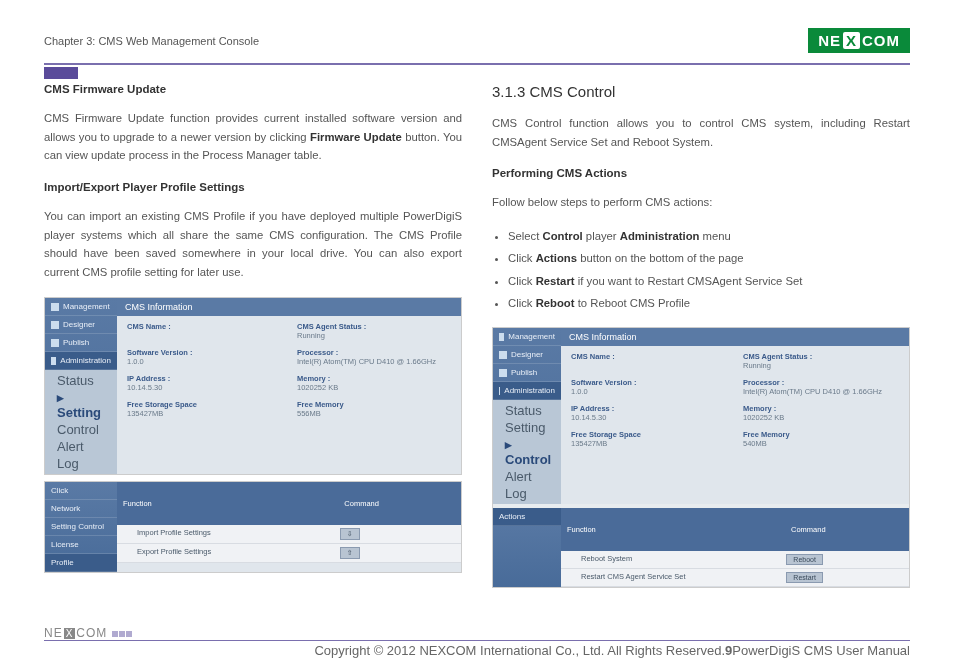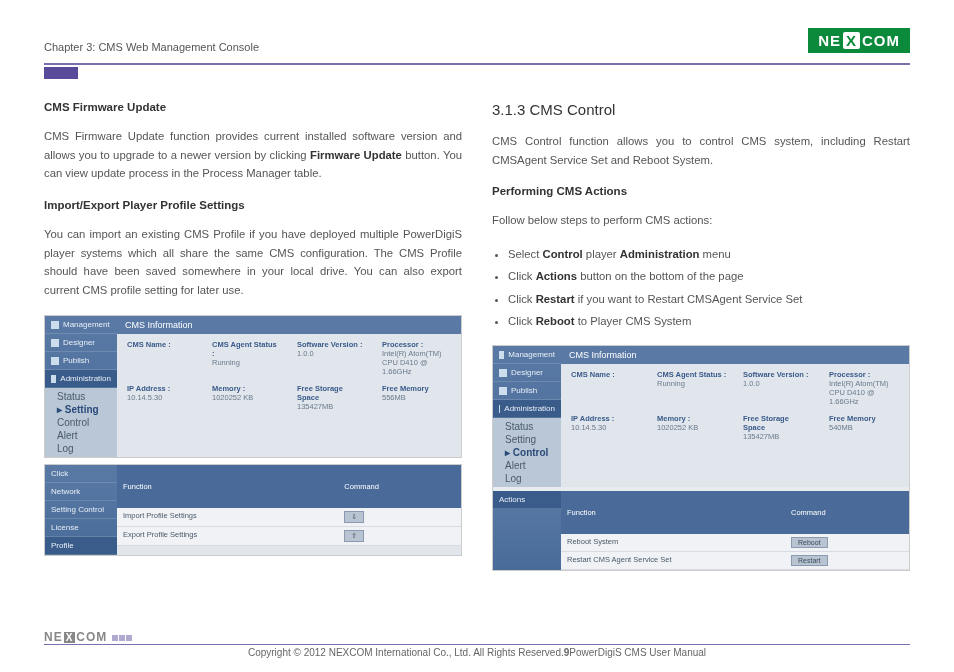--- a/index.html
+++ b/index.html
@@ -1,54 +1,54 @@
 <!DOCTYPE html>
 <html><head>
 <meta charset="utf-8">
 <style>
 body{margin:0;font-family:Arial,Helvetica,sans-serif;font-size:11.3px;color:#333;background:#fff;width:954px;height:672px;position:relative}
 .page{padding:28px 44px 20px 44px}
-.topbar{display:flex;justify-content:space-between;align-items:flex-end;padding-bottom:6px}
+.topbar{display:flex;justify-content:space-between;align-items:center;padding-bottom:6px}
 .chapter{color:#555;font-size:11px}
 .logo{display:inline-flex;align-items:center;background:#0a8a3a;color:#fff;font-weight:bold;padding:4px 10px;font-size:15px;letter-spacing:1px}
 .logo .x{background:#fff;color:#0a8a3a;padding:0 3px;margin:0 2px;border-radius:2px}
 .rule{height:2px;background:#7a6fae;margin-top:4px}
 .tab{width:34px;height:12px;background:#5a4b9a;margin-top:2px}
-.cols{display:flex;gap:30px;margin-top:22px}
+.cols{display:flex;gap:30px;margin-top:4px}
 .col{flex:1;min-width:0}
 .h3{font-weight:bold;font-size:11.5px;margin-bottom:14px}
 .h2{font-weight:normal;font-size:15px;margin-bottom:14px}
 p{line-height:1.65;margin:0 0 16px 0;text-align:justify;color:#555}
 p b,li b{color:#333}
 ul{margin:0 0 14px 0;padding-left:16px;color:#555}
 li{margin-bottom:5px;line-height:1.55}
 .shot{border:1px solid #ccc;background:#e8ecef;margin-top:8px;font-size:8px;color:#4a5a6a}
 .shot-row{display:flex}
 .side{width:72px;background:linear-gradient(#5a7aa5,#486b99);color:#e8eef7}
 .side-item{padding:4px 6px;border-bottom:1px solid rgba(255,255,255,0.15);display:flex;align-items:flex-end;gap:4px}
 .side-item.active{background:#3a5c8a}
-.sub{background:#b9c7d6;color:#4a5a6a;padding:2px 9px 2px 12px;font-size:10px}
+.sub{background:#b9c7d6;color:#4a5a6a;padding:2px 9px 2px 12px;font-size:13px}
 .sub span{display:block;padding:1px 0}
 .sub .sel{color:#2a4a7a;font-weight:bold}
 .main{flex:1;background:#e0e6ec}
 .mhead{background:#5a7aa5;color:#fff;padding:4px 8px;font-size:9px}
 .mbody{padding:6px 10px;background:#e0e6ec}
-.grid2{display:grid;grid-template-columns:1fr 1fr 1fr 1fr;gap:2px 16px;font-size:7.5px}
+.grid2{display:grid;grid-template-columns:1fr 1fr;gap:2px 16px;font-size:7.5px}
 .lbl{color:#3a5a8a;font-weight:bold}
 .val{color:#6a7a8a;margin-bottom:6px}
 .thead{display:flex;background:#4a6b99;color:#fff;padding:17px 6px;font-size:7.5px}
-.trow{display:flex;background:#f0f2f5;padding:3px 6px;font-size:7.5px;border-bottom:1px solid #d8dce2}
+.trow{display:flex;background:#f0f2f5;padding:3px 20px;font-size:7.5px;border-bottom:1px solid #d8dce2}
 .tc1{flex:2}.tc2{flex:1}
 .btn{display:inline-block;background:#b8c4d2;border:1px solid #8a9ab0;padding:1px 6px;font-size:7px;color:#3a4a5a}
 .shot2{margin-top:6px}
 .side2{width:68px}
 .footer{position:absolute;bottom:14px;left:44px;right:44px}
 .frule{height:1px;background:#7a6fae;margin-bottom:2px}
-.fbar{display:flex;justify-content:center;align-items:center;font-size:10px;color:#666}
-.flogo{font-weight:bold;font-size:12px;letter-spacing:1px;color:#888}
+.fbar{display:flex;justify-content:flex-end;align-items:center;font-size:13px;color:#666}
+.flogo{font-weight:normal;font-size:12px;letter-spacing:1px;color:#888}
 .flogo .fx{background:#888;color:#fff;padding:0 2px;margin:0 1px;font-size:10px}
 .fsq{display:inline-flex;gap:1px}
 .fsq span{width:6px;height:6px;background:#b0aad0;display:inline-block}
 .ico{width:8px;height:8px;background:#cde;display:inline-block}
 </style>
 </head>
 <body>
 
 <div class="page">
   <div class="topbar">
@@ -167,21 +167,21 @@
 
     <div class="col">
       <div class="h2">3.1.3 CMS Control</div>
       <p>CMS Control function allows you to control CMS system, including Restart CMSAgent Service Set and Reboot System.</p>
       <div class="h3">Performing CMS Actions</div>
       <p>Follow below steps to perform CMS actions:</p>
       <ul>
         <li><span>Select </span><b>Control</b><span> player </span><b>Administration</b><span> menu</span></li>
         <li><span>Click </span><b>Actions</b><span> button on the bottom of the page</span></li>
         <li><span>Click </span><b>Restart</b><span> if you want to Restart CMSAgent Service Set</span></li>
-        <li><span>Click </span><b>Reboot</b><span> to Player CMS System</span></li>
+        <li><span>Click </span><b>Reboot</b><span> to Reboot CMS Profile</span></li>
       </ul>
 
       <div class="shot">
         <div class="shot-row">
           <div class="side side2">
             <div class="side-item">
                 <span class="ico"></span>
                 <span>Management</span>
               </div>
             <div class="side-item">

